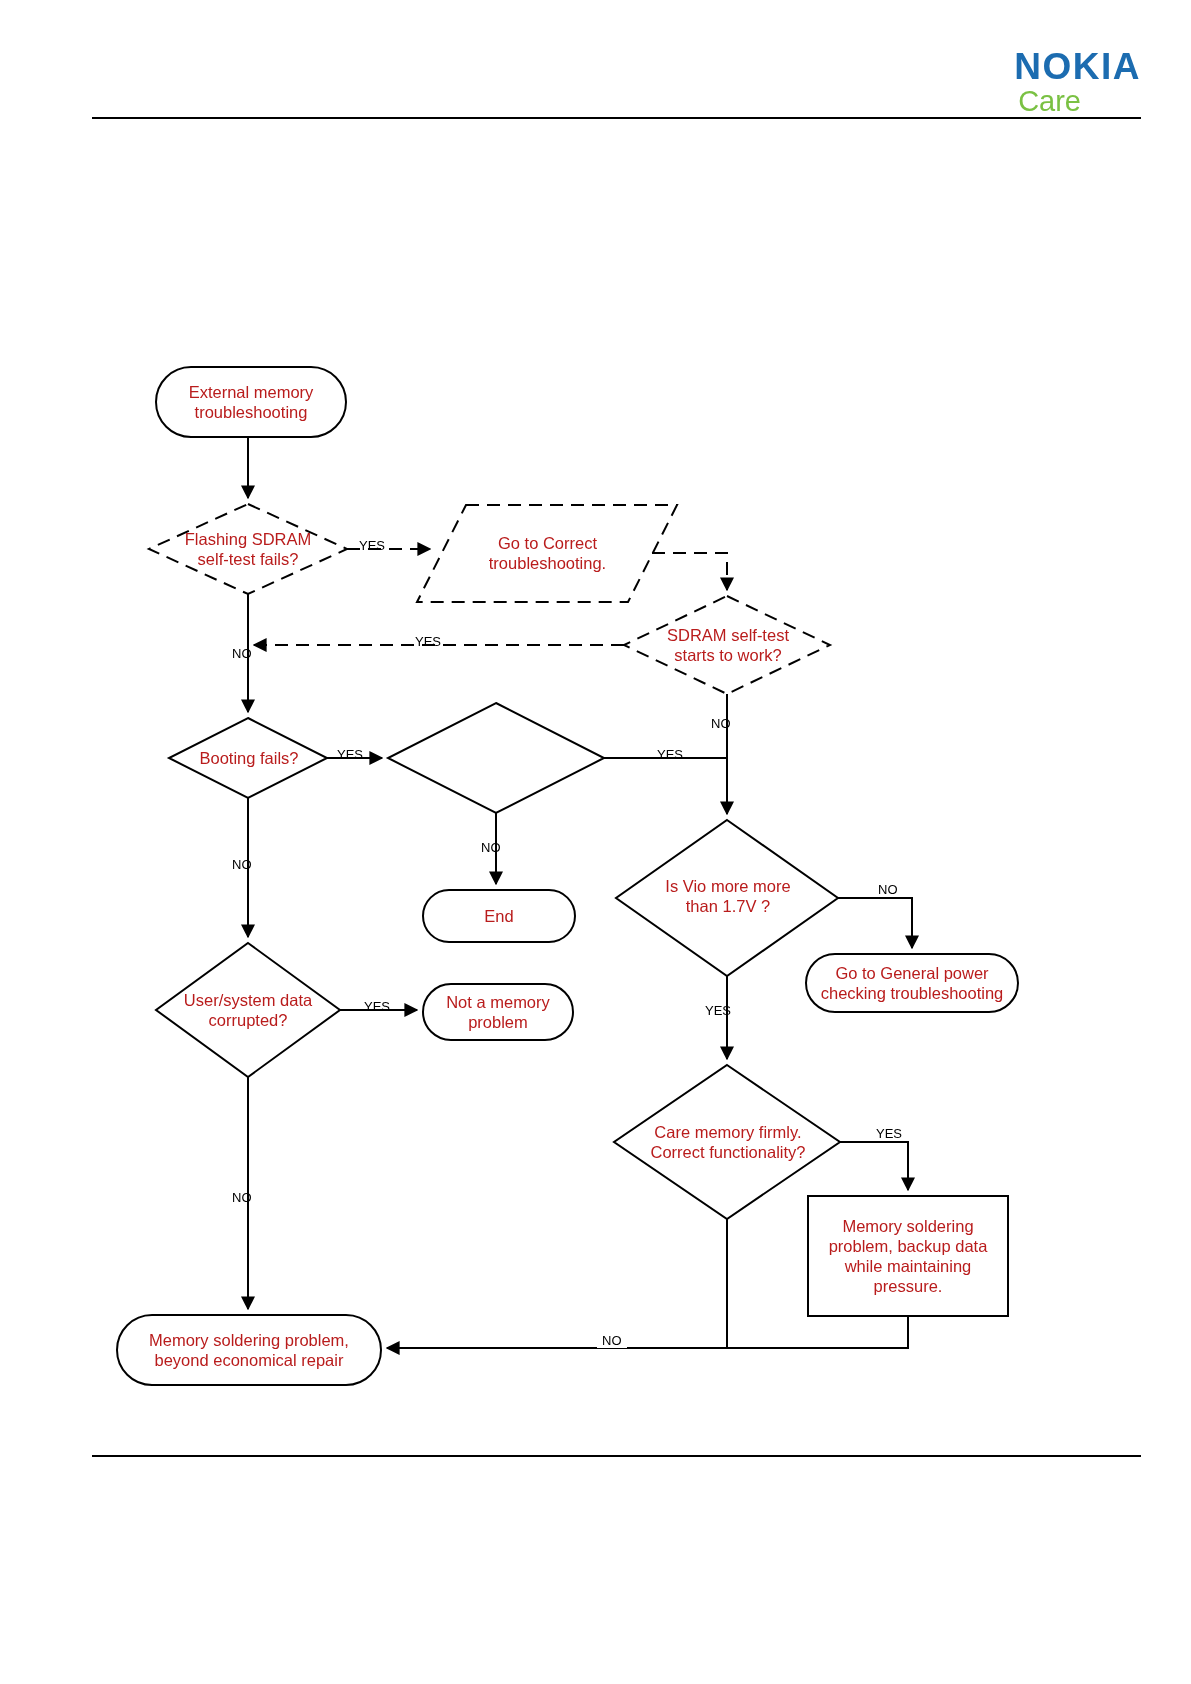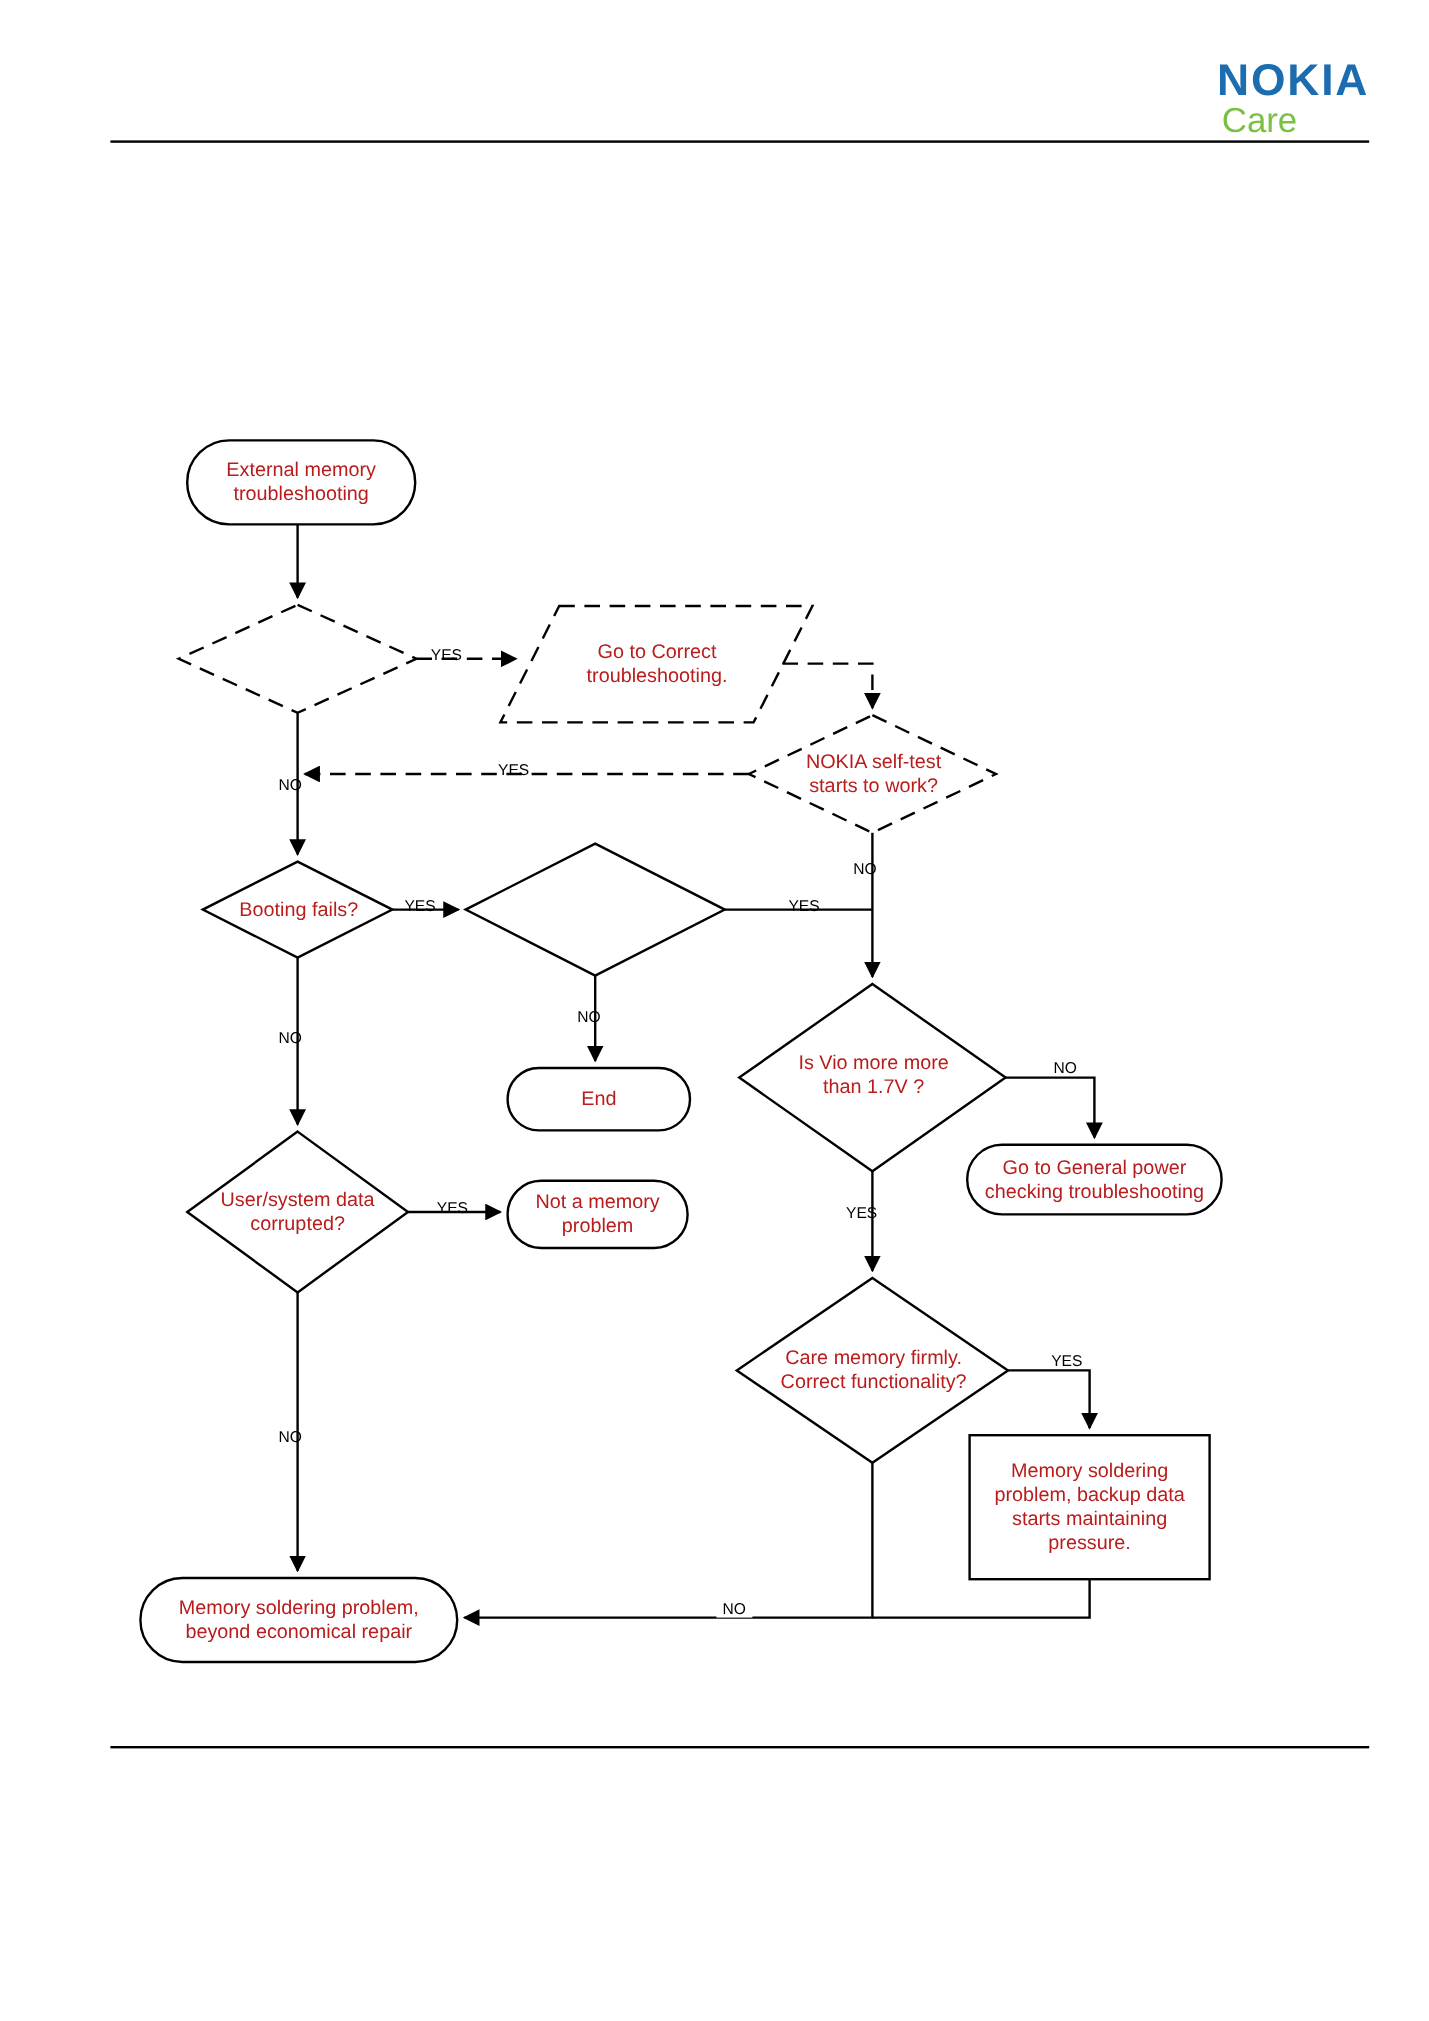--- a/index.html
+++ b/index.html
@@ -128,25 +128,27 @@
         <path d="M727,1219 L727,1348 L387,1348" marker-end="url(#arrow)"></path>
 
         <path d="M908,1316 L908,1348 L727,1348"></path>
 
       </g>
     </svg>
 
     <div class="lbl" style="left:156px;top:367px;width:190px;height:70px;">External memory
 troubleshooting</div>
 
+    <div class="lbl" style="left:150px;top:523px;width:196px;height:52px;">Flashing SDRAM
+self-test fails?</div>
 
     <div class="lbl" style="left:440px;top:527px;width:215px;height:52px;">Go to Correct
 troubleshooting.</div>
 
-    <div class="lbl" style="left:630px;top:619px;width:196px;height:52px;">NOKIA self-test
+    <div class="lbl" style="left:630px;top:619px;width:196px;height:52px;">SDRAM self-test
 starts to work?</div>
 
     <div class="lbl" style="left:170px;top:742px;width:158px;height:32px;">Booting fails?</div>
 
 
     <div class="lbl" style="left:423px;top:890px;width:152px;height:52px;">End</div>
 
     <div class="lbl" style="left:156px;top:984px;width:184px;height:52px;">User/system data
 corrupted?</div>
 
@@ -157,21 +159,21 @@
 than 1.7V ?</div>
 
     <div class="lbl" style="left:806px;top:954px;width:212px;height:58px;">Go to General power
 checking troubleshooting</div>
 
     <div class="lbl" style="left:624px;top:1116px;width:208px;height:52px;">Care memory firmly.
 Correct functionality?</div>
 
     <div class="lbl" style="left:808px;top:1196px;width:200px;height:120px;">Memory soldering
 problem, backup data
-starts maintaining
+while maintaining
 pressure.</div>
 
     <div class="lbl" style="left:117px;top:1315px;width:264px;height:70px;">Memory soldering problem,
 beyond economical repair</div>
 
     <div class="edge-lbl" style="left:359px;top:538px;">YES</div>
 
     <div class="edge-lbl" style="left:232px;top:646px;">NO</div>
 
     <div class="edge-lbl" style="left:415px;top:634px;">YES</div>

